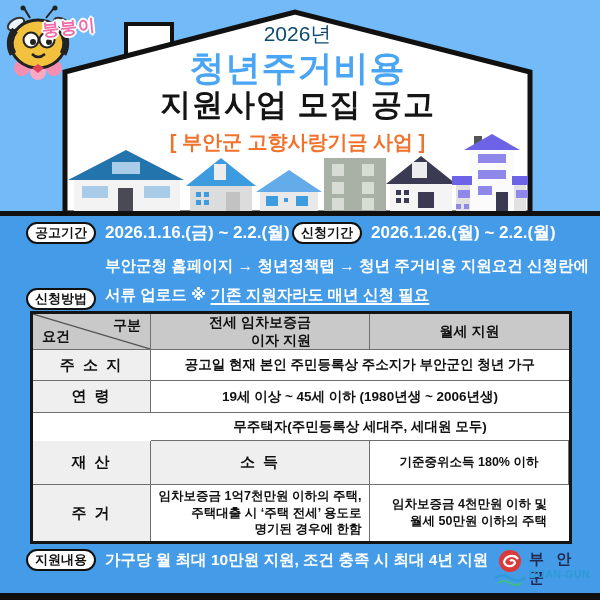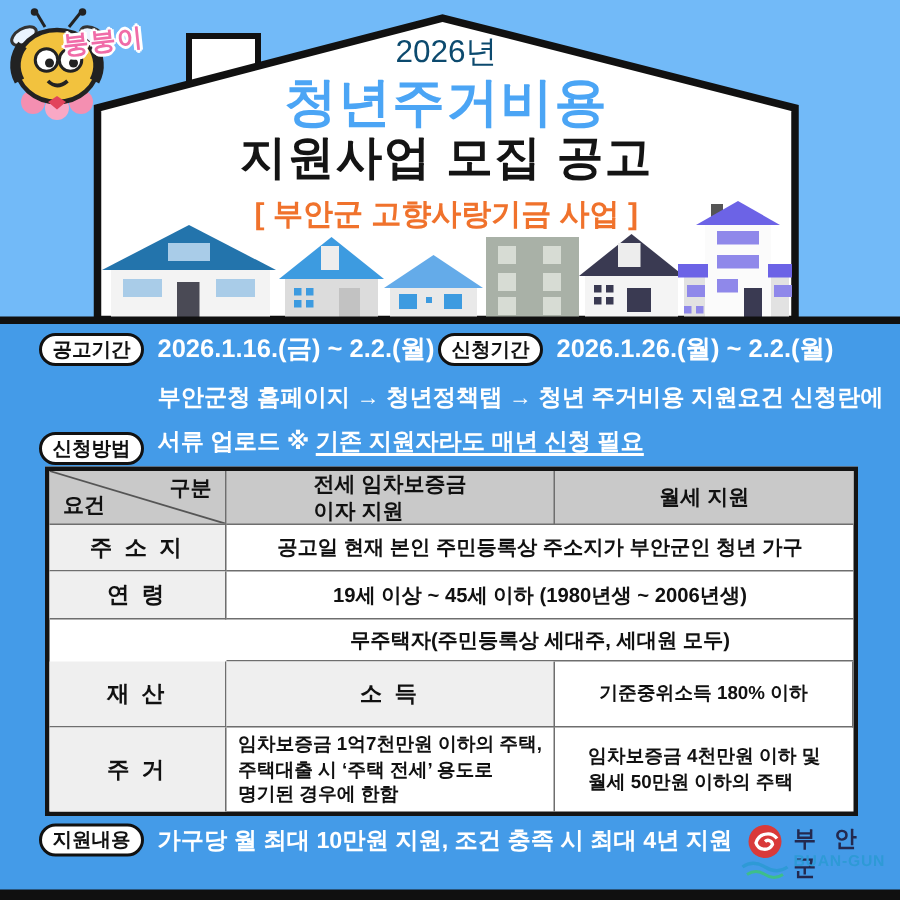--- a/index.html
+++ b/index.html
@@ -42,21 +42,21 @@
   .row-req{left:26px;top:294px;}
   
   .req-table{
     position:absolute;left:30px;top:311px;width:542px;height:233px;
     display:grid;grid-template-columns:118px 219px 1fr;
     grid-template-rows:36px 31px 32px 28px 44px 1fr;
     background:#fff;border:3px solid #141414;box-sizing:border-box;
   }
   .cell{
     border-right:1px solid #6e6e6e;border-bottom:1px solid #6e6e6e;
-    display:flex;align-items:center;justify-content:center;text-align:left;
+    display:flex;align-items:center;justify-content:center;text-align:right;
     color:#111;box-sizing:border-box;padding:1px 3px;
   }
   .cell.last-col{border-right:none;}
   .cell.last-row{border-bottom:none;}
   .cell.hdr{background:#C9C9C9;font-weight:800;font-size:14px;}
   .cell.lbl{background:#EFEFEF;font-weight:800;font-size:15px;letter-spacing:2px;}
   .cell.body{font-weight:600;font-size:13.5px;}
   .cell.body.small{font-size:12.5px;line-height:1.35;}
   .cell.span2{grid-column:2/4;}
   .pre{white-space:pre-line;}

